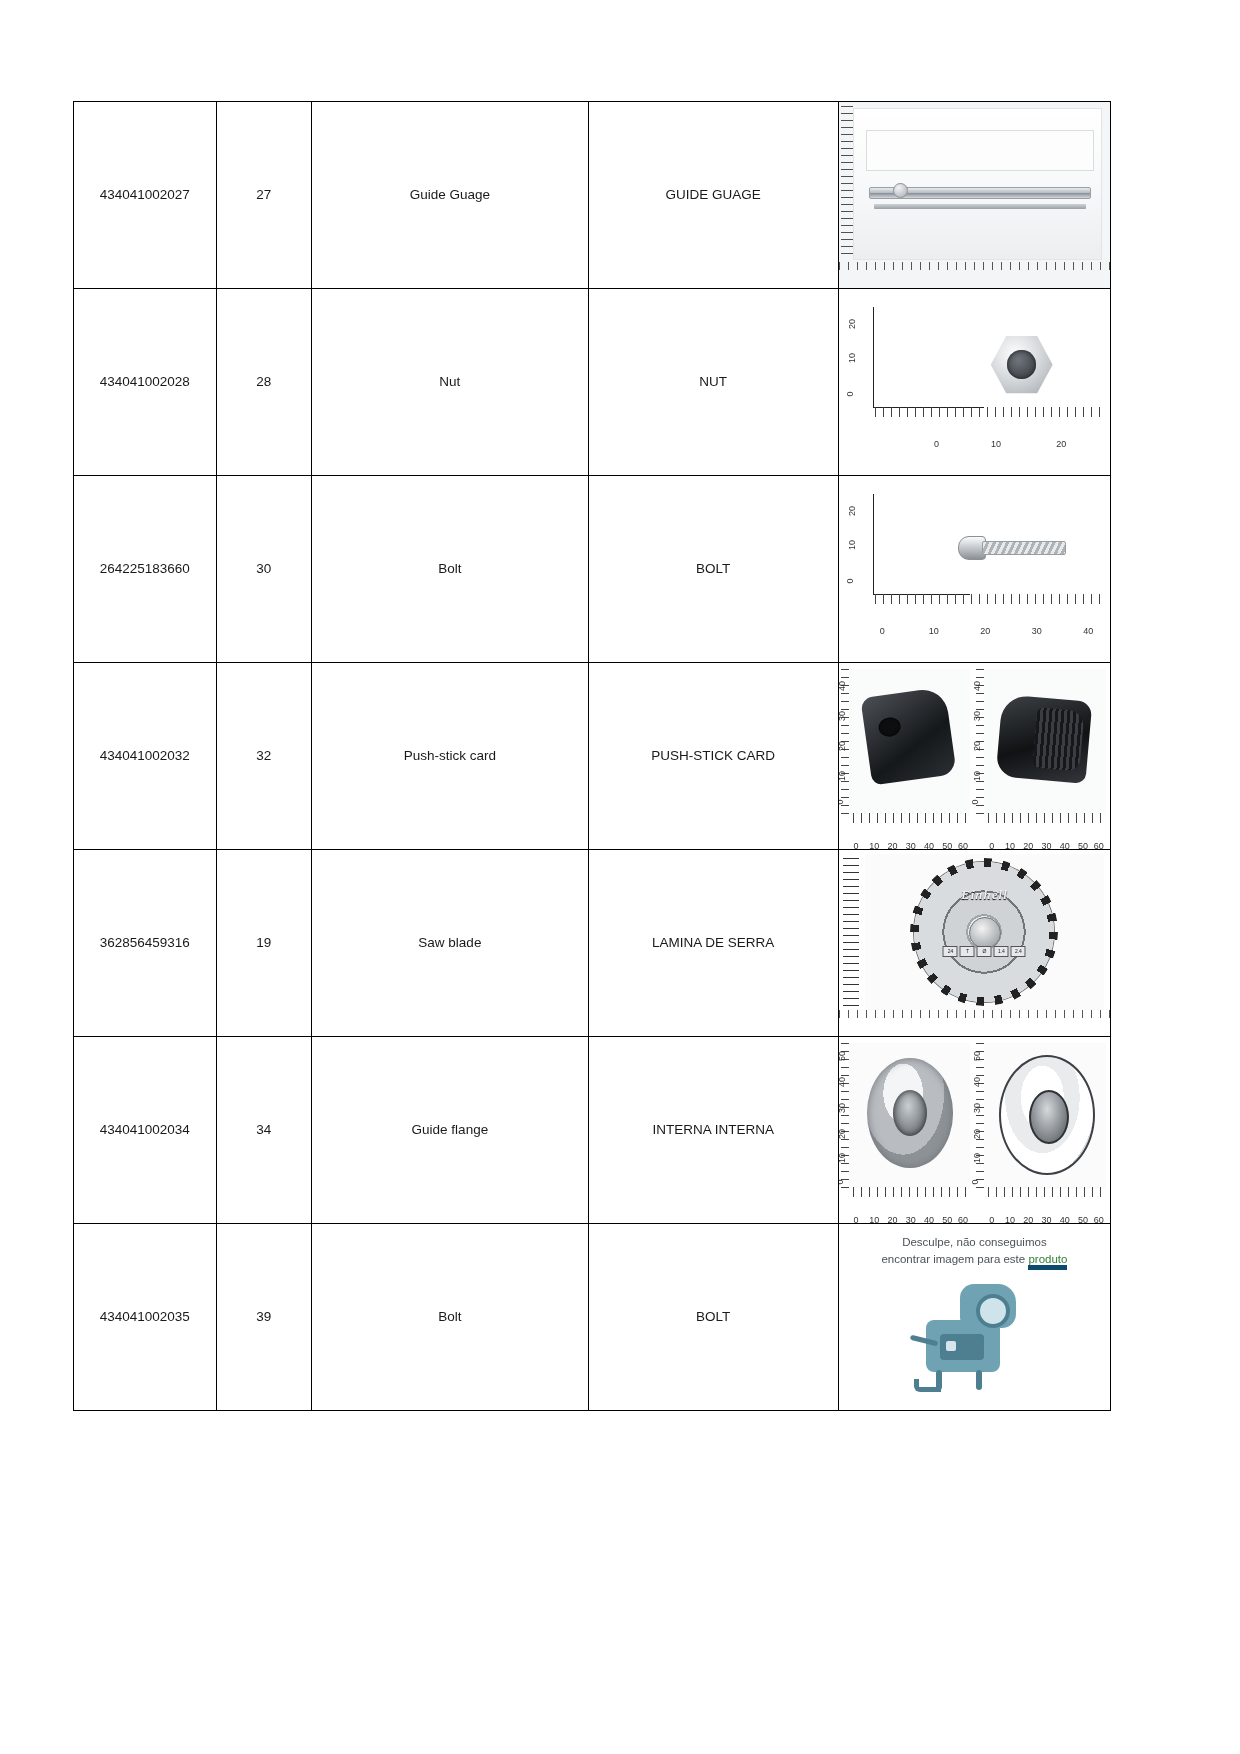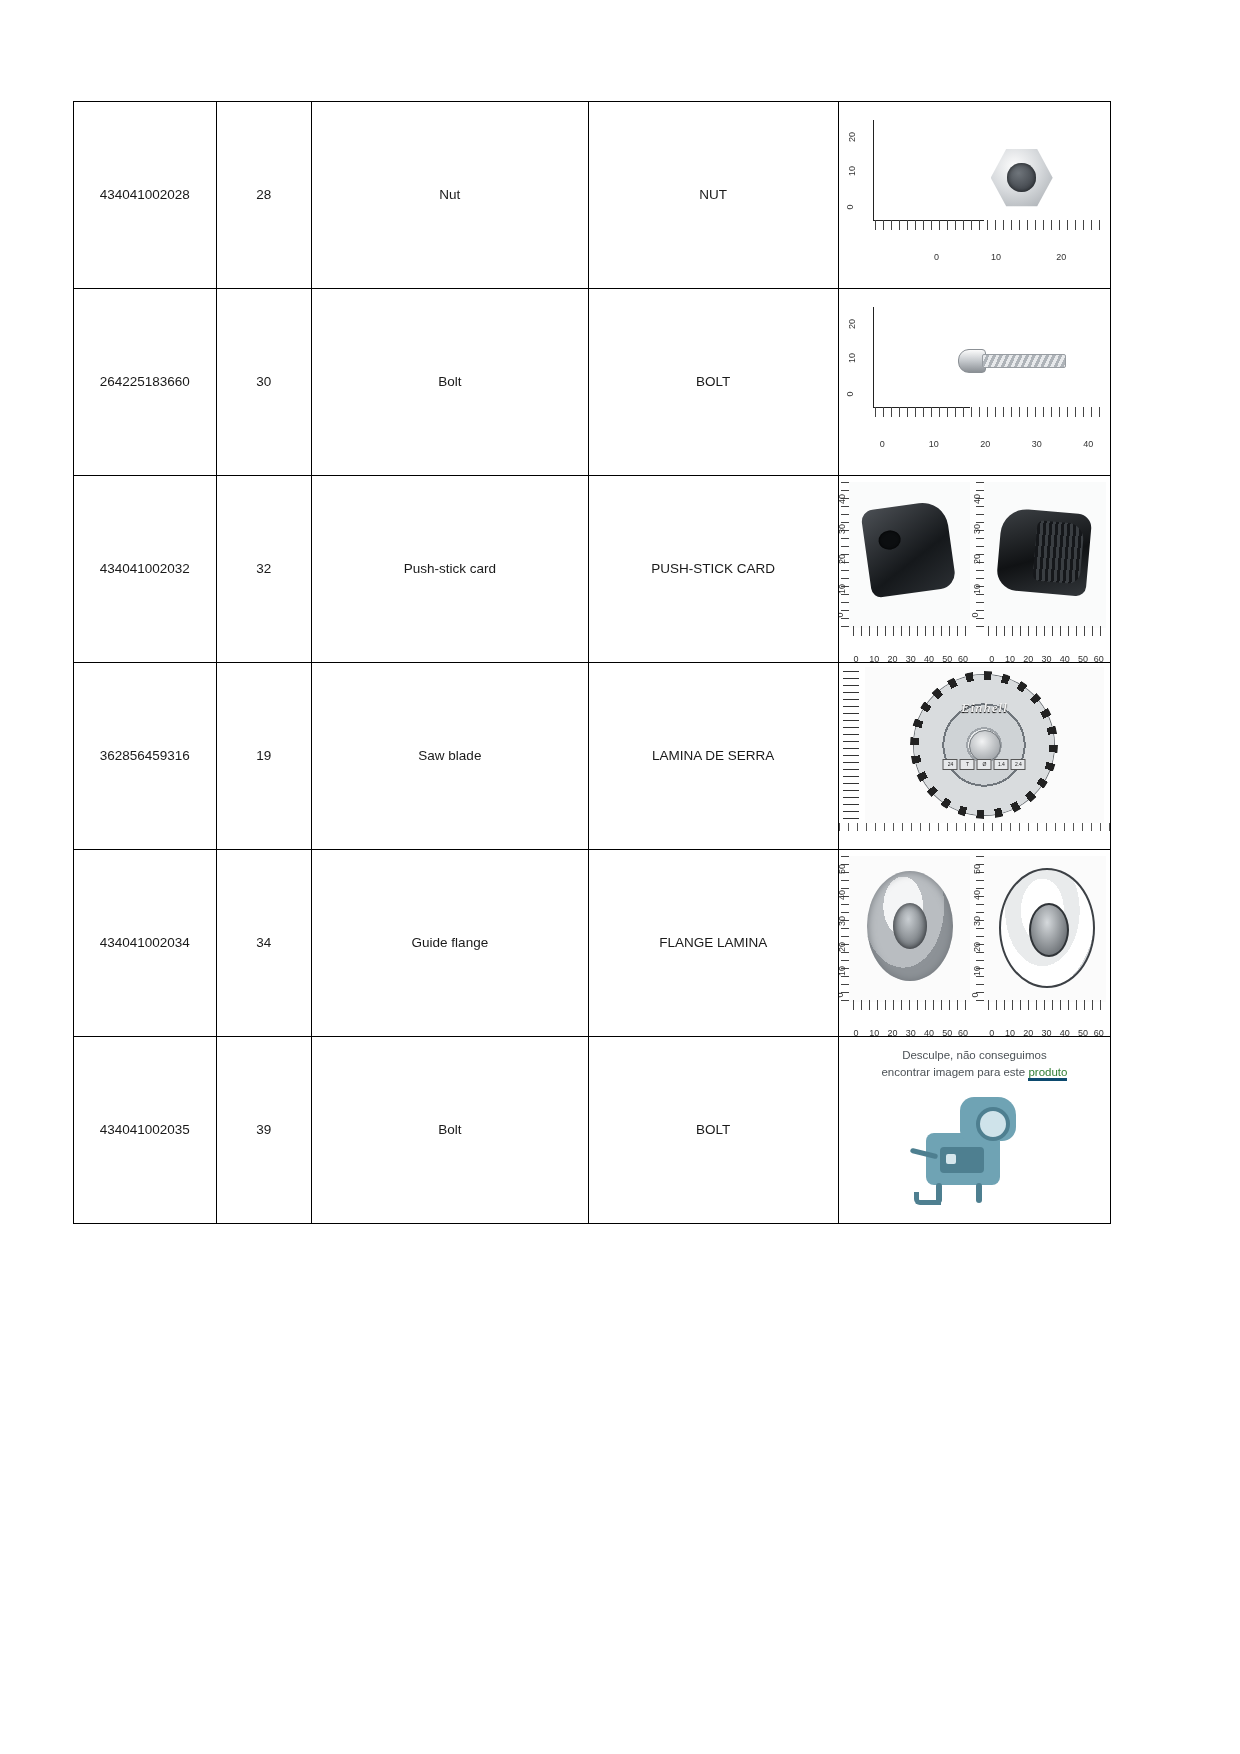--- a/index.html
+++ b/index.html
@@ -306,21 +306,21 @@
   .ni-text {
     position:absolute; left:0; right:0; top:10px;
     text-align:center;
     font-size:11.5px;
     line-height:1.45;
     color:#4c5257;
     padding:0 12px;
   }
   .ni-text .link {
     color:#2f7d32;
-    border-bottom:3px solid #0c4a6e;
+    border-bottom:5px solid #0c4a6e;
   }
   .ni-art {
     position:absolute; left:50%; top:56px; width:140px; height:112px;
     margin-left:-70px;
   }
   .robot-body {
     position:absolute; left:22px; top:40px; width:74px;height:52px;
     background:#6fa3b4; border-radius:8px;
   }
   .robot-screen {
@@ -365,20 +365,38 @@
   <table class="parts-table">
     <colgroup>
       <col class="col-code">
         <col class="col-pos">
         <col class="col-name">
         <col class="col-desc">
         <col class="col-img">
     </colgroup>
     <tbody>
 
+      <tr>
+        <td class="cell-text">434041002027</td>
+        <td class="cell-text">27</td>
+        <td class="cell-text">Guide Guage</td>
+        <td class="cell-text">GUIDE GUAGE</td>
+        <td class="img-cell">
+          <div class="img-box gg-wrap">
+            <div class="gg-ruler-left"></div>
+            <div class="gg-photo">
+              <div class="gg-top"></div>
+              <div class="gg-bar"></div>
+              <div class="gg-bar2"></div>
+              <div class="gg-knob"></div>
+            </div>
+            <div class="ruler-bottom"></div>
+          </div>
+        </td>
+      </tr>
 
       <tr>
         <td class="cell-text">434041002028</td>
         <td class="cell-text">28</td>
         <td class="cell-text">Nut</td>
         <td class="cell-text">NUT</td>
         <td class="img-cell">
           <div class="img-box nut-wrap">
             <div class="nut-graph"></div>
             <div class="vnum" style="left:8px;  top:30px;">20</div>
@@ -504,21 +522,21 @@
             </div>
             <div class="ruler-bottom"></div>
           </div>
         </td>
       </tr>
 
       <tr>
         <td class="cell-text">434041002034</td>
         <td class="cell-text">34</td>
         <td class="cell-text">Guide flange</td>
-        <td class="cell-text">FLANGE LAMINA</td>
+        <td class="cell-text">INTERNA INTERNA</td>
         <td class="img-cell">
           <div class="img-box fl-wrap">
 
             <div class="fl-half">
               <div class="tick-col" style="left:2px; top:6px; bottom:34px;"></div>
               <div class="vnum" style="left:-2px; top:14px;">50</div>
               <div class="vnum" style="left:-2px; top:40px;">40</div>
               <div class="vnum" style="left:-2px; top:66px;">30</div>
               <div class="vnum" style="left:-2px; top:92px;">20</div>
               <div class="vnum" style="left:-2px; top:116px;">10</div>

